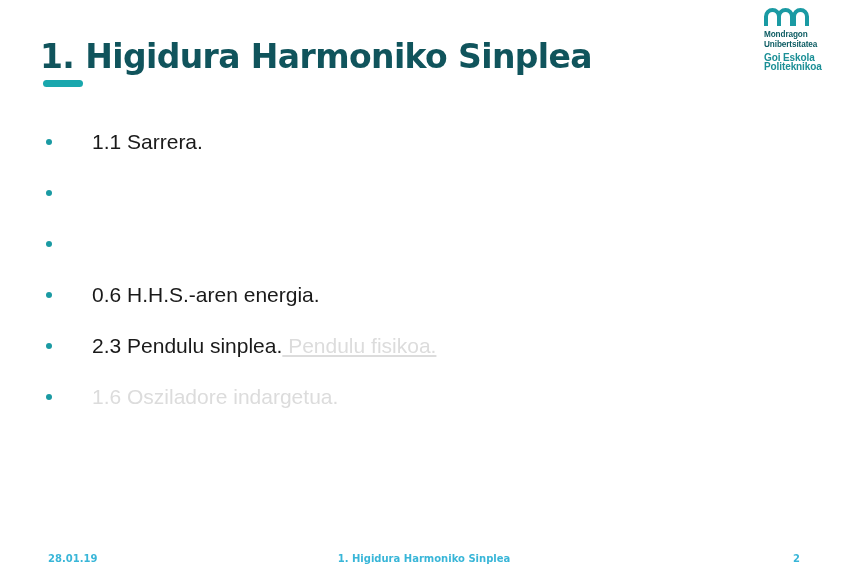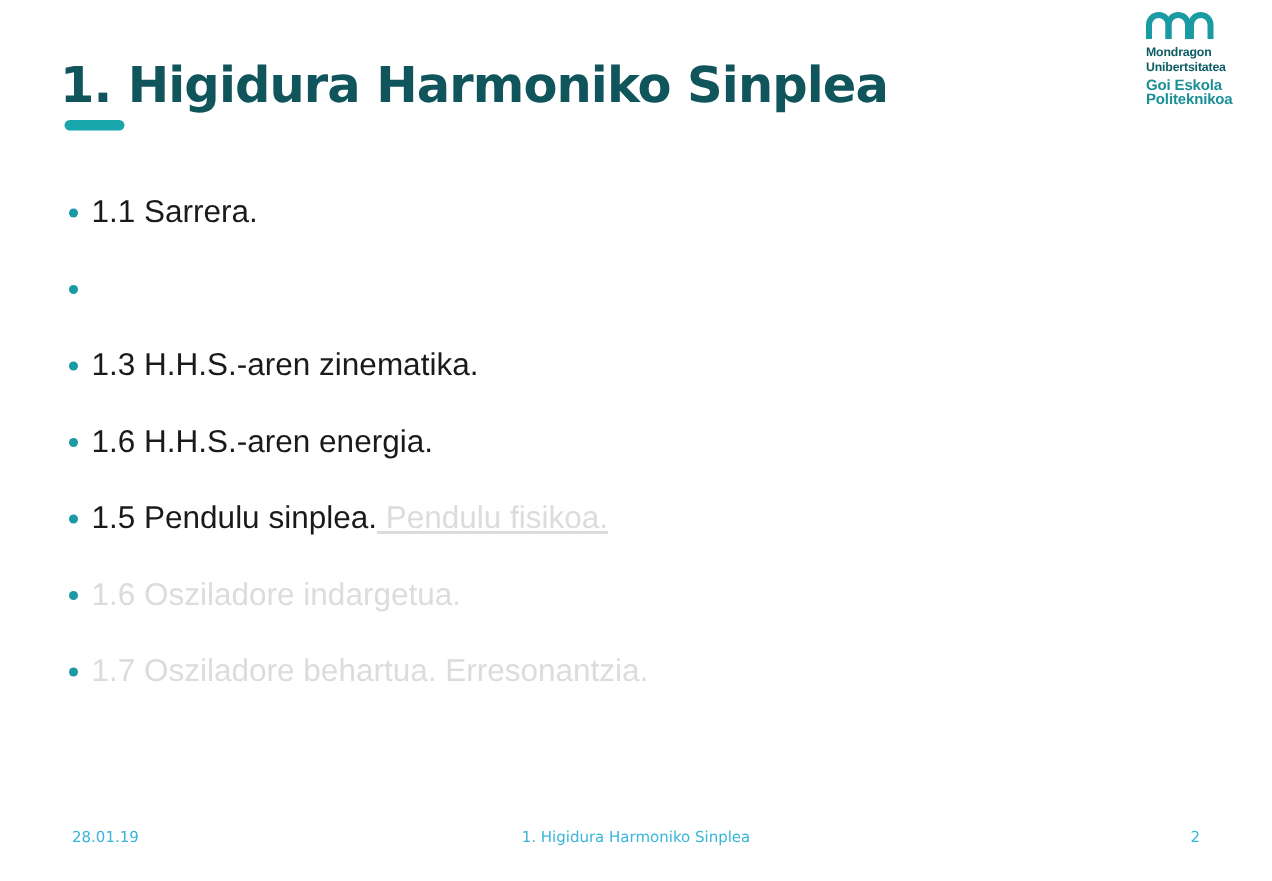--- a/index.html
+++ b/index.html
@@ -90,21 +90,21 @@
   .bullet-dot {
     width: 6px;
     height: 6px;
     border-radius: 50%;
     background: #1a9aa3;
     margin-top: 11px;
     margin-left: 6px;
     flex: 0 0 auto;
   }
   .bullet-text {
-    margin-left: 9px;
+    margin-left: 40px;
     font-size: 21px;
     line-height: 28px;
     color: #1a1a1a;
     white-space: nowrap;
   }
   .bullet-text.dim {
     color: #dcdcdc;
     text-align: right;
   }
   .bullet-text .dim-part {
@@ -115,21 +115,21 @@
   
   .footer {
     position: absolute;
     left: 0;
     top: 553px;
     width: 848px;
     height: 20px;
     color: #39b6d8;
     font-size: 10px;
     font-family: "DejaVu Sans", sans-serif;
-    font-weight: normal;
+    font-weight: bold;
   }
   .footer-date {
     position: absolute;
     left: 48px;
     top: 0;
   }
   .footer-center {
     position: absolute;
     left: 0;
     top: 0;
@@ -175,42 +175,37 @@
       <span class="bullet-dot"></span>
       <span class="bullet-text">1.1 Sarrera.</span>
     </div>
 
     <div class="bullet-row">
       <span class="bullet-dot"></span>
     </div>
 
     <div class="bullet-row">
       <span class="bullet-dot"></span>
-      <span class="bullet-text">1.3 H.H.S.-aren zinematika.</span>
-    </div>
-
-    <div class="bullet-row">
-      <span class="bullet-dot"></span>
-      <span class="bullet-text">1.6 H.H.S.-aren energia.</span>
-    </div>
-
-    <div class="bullet-row">
-      <span class="bullet-dot"></span>
-      <span class="bullet-text"><span>1.5 Pendulu sinplea.</span><span class="dim-part"> Pendulu fisikoa.</span></span>
+    </div>
+
+    <div class="bullet-row">
+      <span class="bullet-dot"></span>
+      <span class="bullet-text">0.6 H.H.S.-aren energia.</span>
+    </div>
+
+    <div class="bullet-row">
+      <span class="bullet-dot"></span>
+      <span class="bullet-text"><span>2.3 Pendulu sinplea.</span><span class="dim-part"> Pendulu fisikoa.</span></span>
     </div>
 
     <div class="bullet-row">
       <span class="bullet-dot"></span>
       <span class="bullet-text dim">1.6 Osziladore indargetua.</span>
     </div>
 
-    <div class="bullet-row">
-      <span class="bullet-dot"></span>
-      <span class="bullet-text dim">1.7 Osziladore behartua. Erresonantzia.</span>
-    </div>
 
   </div>
 
   <div class="footer">
     <span class="footer-date">28.01.19</span>
     <span class="footer-center">1. Higidura Harmoniko Sinplea</span>
     <span class="footer-page">2</span>
   </div>
 
 </div>

